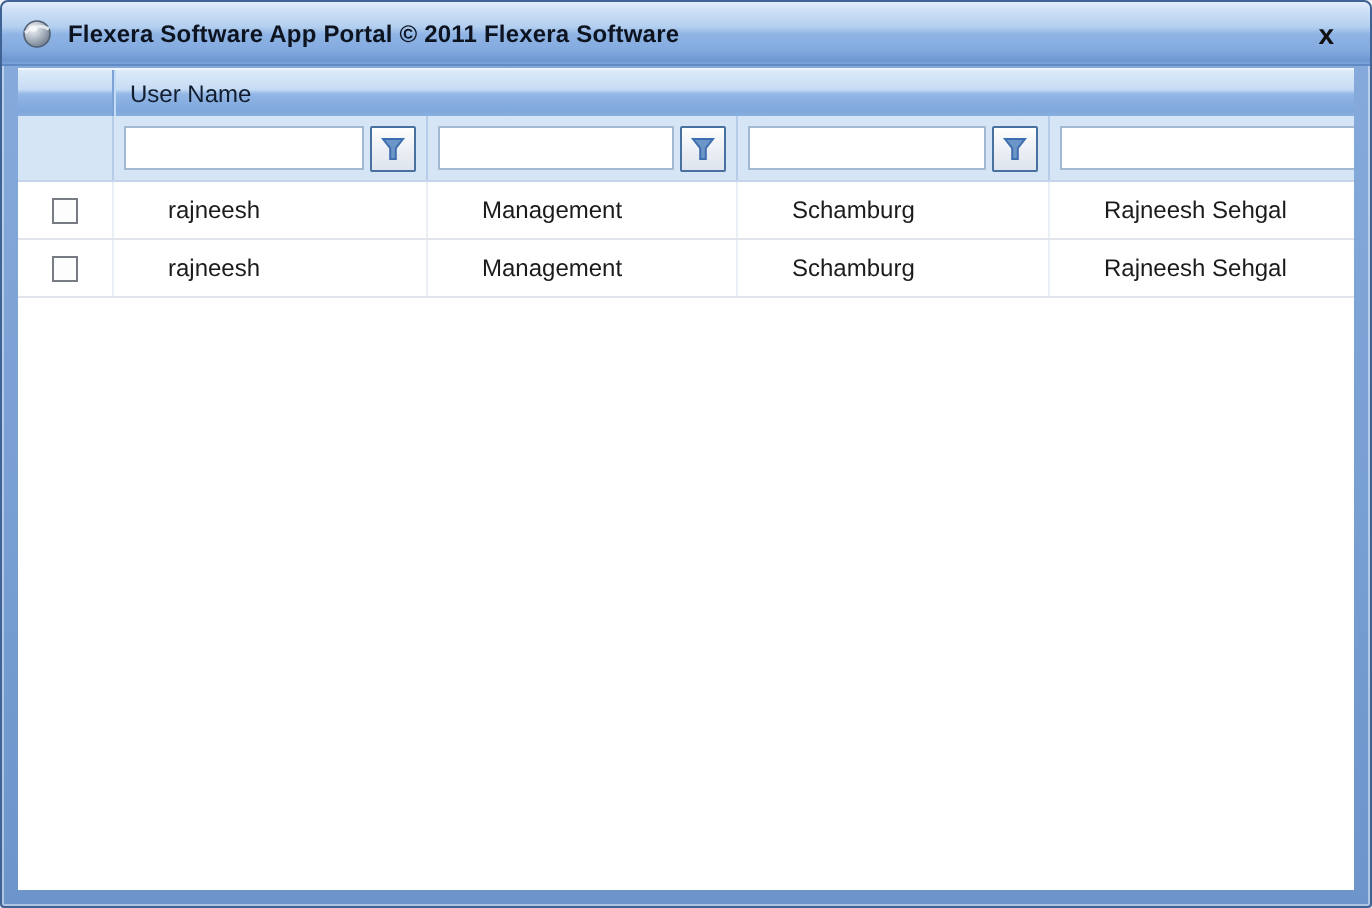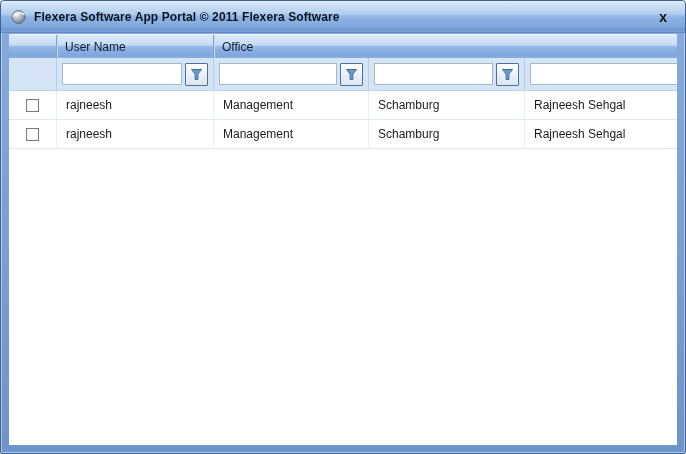--- a/index.html
+++ b/index.html
@@ -131,21 +131,21 @@
 
   
   .data-row {
     height: 29px;
     background: #ffffff;
     border-bottom: 1px solid #e2e4ec;
   }
   .dcell {
     display: flex;
     align-items: center;
-    padding-left: 9px;
+    padding-left: 27px;
     font-size: 12px;
     color: #1b1b1b;
     border-left: 1px solid #eaeef5;
     white-space: nowrap;
     overflow: hidden;
   }
   .dcell:first-child { border-left: none; justify-content: center; padding-left: 0; }
 
   .row-checkbox {
     width: 13px;
@@ -180,21 +180,20 @@
     </svg>
     <span class="title-text">Flexera Software App Portal © 2011 Flexera Software</span>
     <span class="close-btn">x</span>
   </div>
 
   <div class="content" style="display:flex; flex-direction:column;">
 
     <div class="grid-row header-row">
       <div class="hcell col-check"></div>
       <div class="hcell col-user">User Name</div>
-      <div class="hcell col-office">Office</div>
     </div>
 
     <div class="grid-row filter-row">
       <div class="fcell col-check"></div>
 
       <div class="fcell col-user">
         <input class="filter-input" type="text" value="" style="">
         <button class="filter-btn">
           <svg class="funnel-icon" width="13" height="13" viewBox="0 0 13 13">
             <path d="M1.5 1.5 h10 l-3.6 4.6 v5.4 h-2.8 V6.1 Z" fill="#6d96c8" stroke="#3f6eb0" stroke-width="1"></path>

